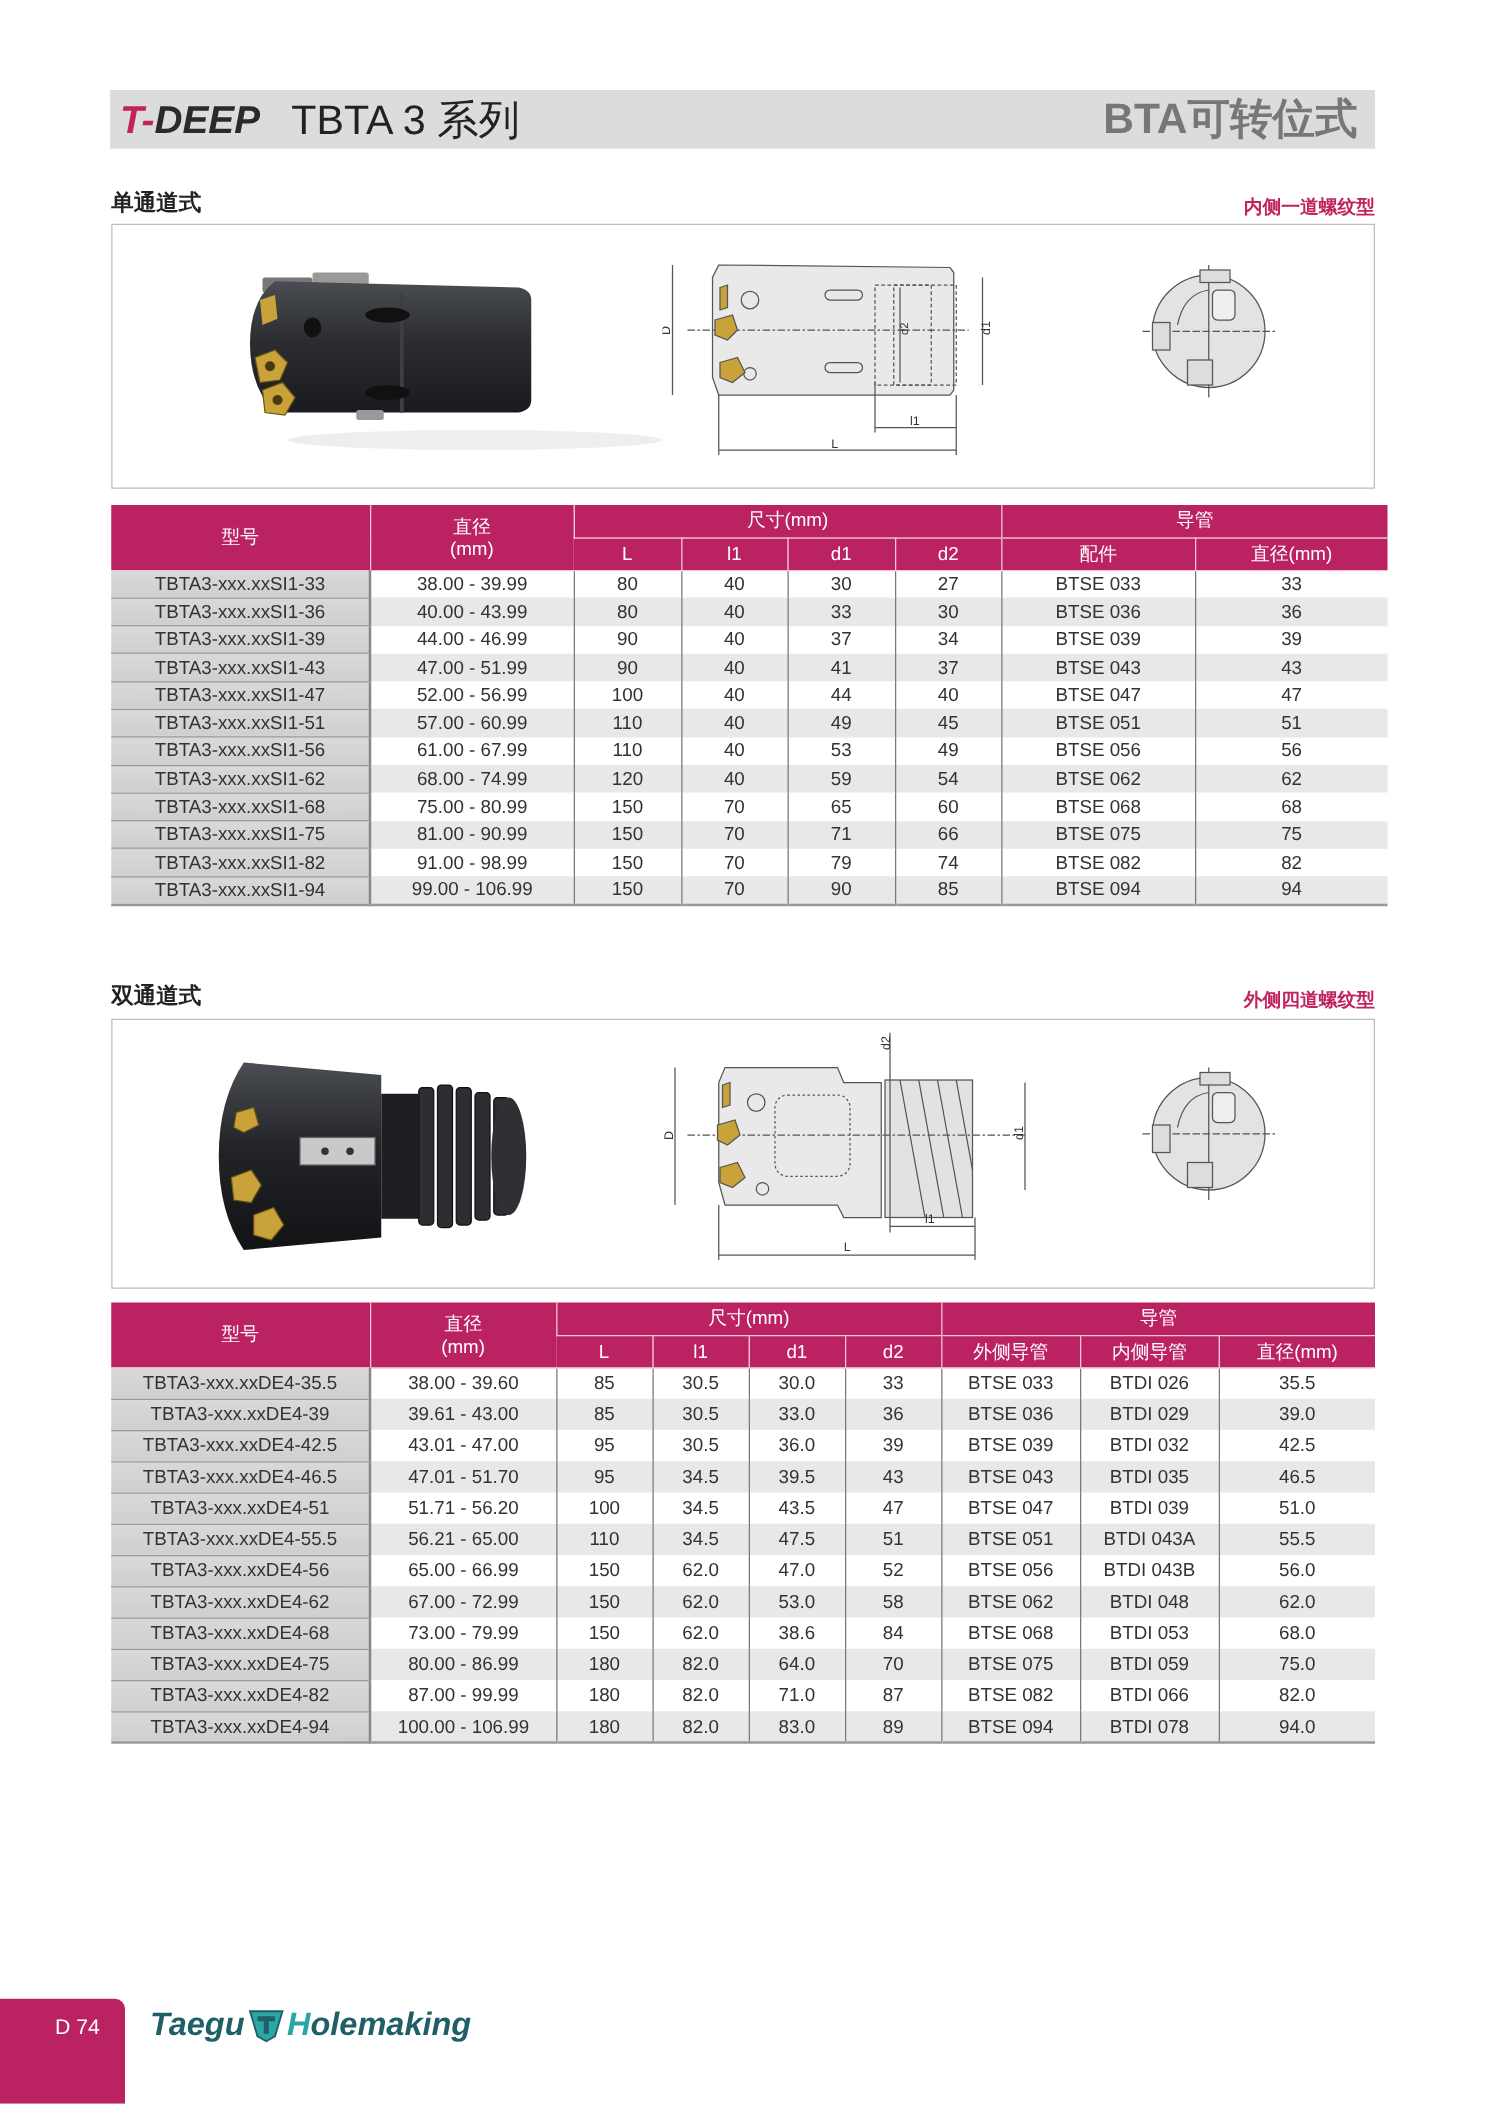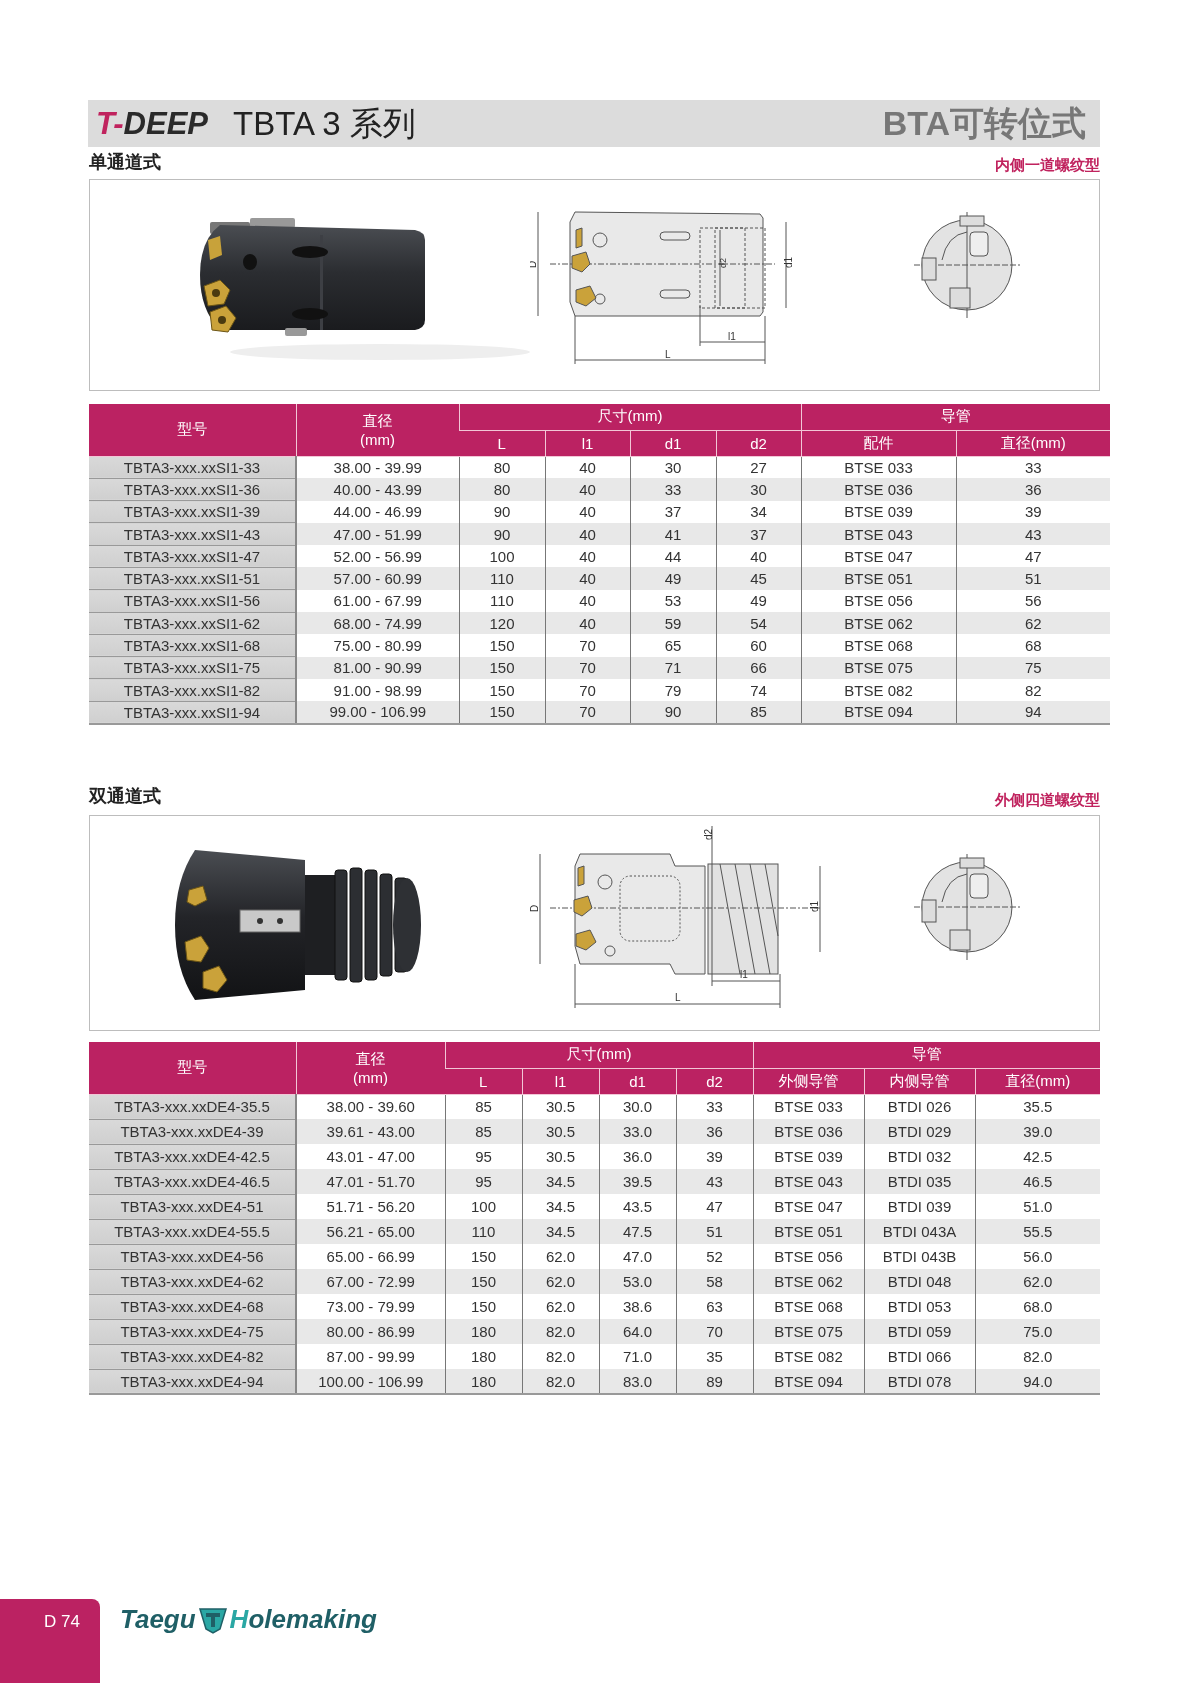--- a/index.html
+++ b/index.html
@@ -1,19 +1,19 @@
 <!DOCTYPE html>
 <html><head>
 <meta charset="utf-8">
 <style>
   * { box-sizing: border-box; margin: 0; padding: 0; }
   html, body { width: 1200px; height: 1683px; background: #ffffff; overflow: hidden; }
   body { position: relative; font-family: "Liberation Sans", "DejaVu Sans", sans-serif; color: #2b2b2b; }
 
-  .header-bar { position: absolute; left: 88px; top: 72px; width: 1012px; height: 47px; background: #dcdcdc; margin-top: 28px; }
+  .header-bar { position: absolute; left: 88px; top: 72px; width: 1012px; height: 47px; background: #dcdcdc; }
   .brand { position: absolute; left: 8px; top: 6px; font-size: 31px; font-weight: bold; font-style: italic; letter-spacing: 0px; line-height: 36px; }
   .brand .brand-t { color: #c0235e; }
   .brand .brand-rest { color: #2a2a2a; }
   .series-title { position: absolute; left: 145px; top: 6px; font-size: 33px; font-weight: normal; color: #222; line-height: 36px; }
   .category-title { position: absolute; right: 14px; top: 4px; font-size: 34px; font-weight: bold; color: #777; line-height: 38px; }
 
   .section-title { position: absolute; left: 89px; font-size: 18px; font-weight: bold; color: #222; }
   .section-subtitle { position: absolute; right: 100px; font-size: 15px; font-weight: bold; color: #c0235e; }
 
   .image-box { position: absolute; left: 89px; width: 1011px; border: 1px solid #bdbdbd; background: #fff; }
@@ -461,21 +461,21 @@
         <td>BTSE 062</td>
         <td>BTDI 048</td>
         <td>62.0</td>
       </tr>
       <tr style="height: 25px;">
         <td class="model">TBTA3-xxx.xxDE4-68</td>
         <td>73.00 - 79.99</td>
         <td>150</td>
         <td>62.0</td>
         <td>38.6</td>
-        <td>63</td>
+        <td>84</td>
         <td>BTSE 068</td>
         <td>BTDI 053</td>
         <td>68.0</td>
       </tr>
       <tr style="height: 25px;">
         <td class="model">TBTA3-xxx.xxDE4-75</td>
         <td>80.00 - 86.99</td>
         <td>180</td>
         <td>82.0</td>
         <td>64.0</td>
@@ -483,21 +483,21 @@
         <td>BTSE 075</td>
         <td>BTDI 059</td>
         <td>75.0</td>
       </tr>
       <tr style="height: 25px;">
         <td class="model">TBTA3-xxx.xxDE4-82</td>
         <td>87.00 - 99.99</td>
         <td>180</td>
         <td>82.0</td>
         <td>71.0</td>
-        <td>35</td>
+        <td>87</td>
         <td>BTSE 082</td>
         <td>BTDI 066</td>
         <td>82.0</td>
       </tr>
       <tr style="height: 25px;">
         <td class="model">TBTA3-xxx.xxDE4-94</td>
         <td>100.00 - 106.99</td>
         <td>180</td>
         <td>82.0</td>
         <td>83.0</td>

